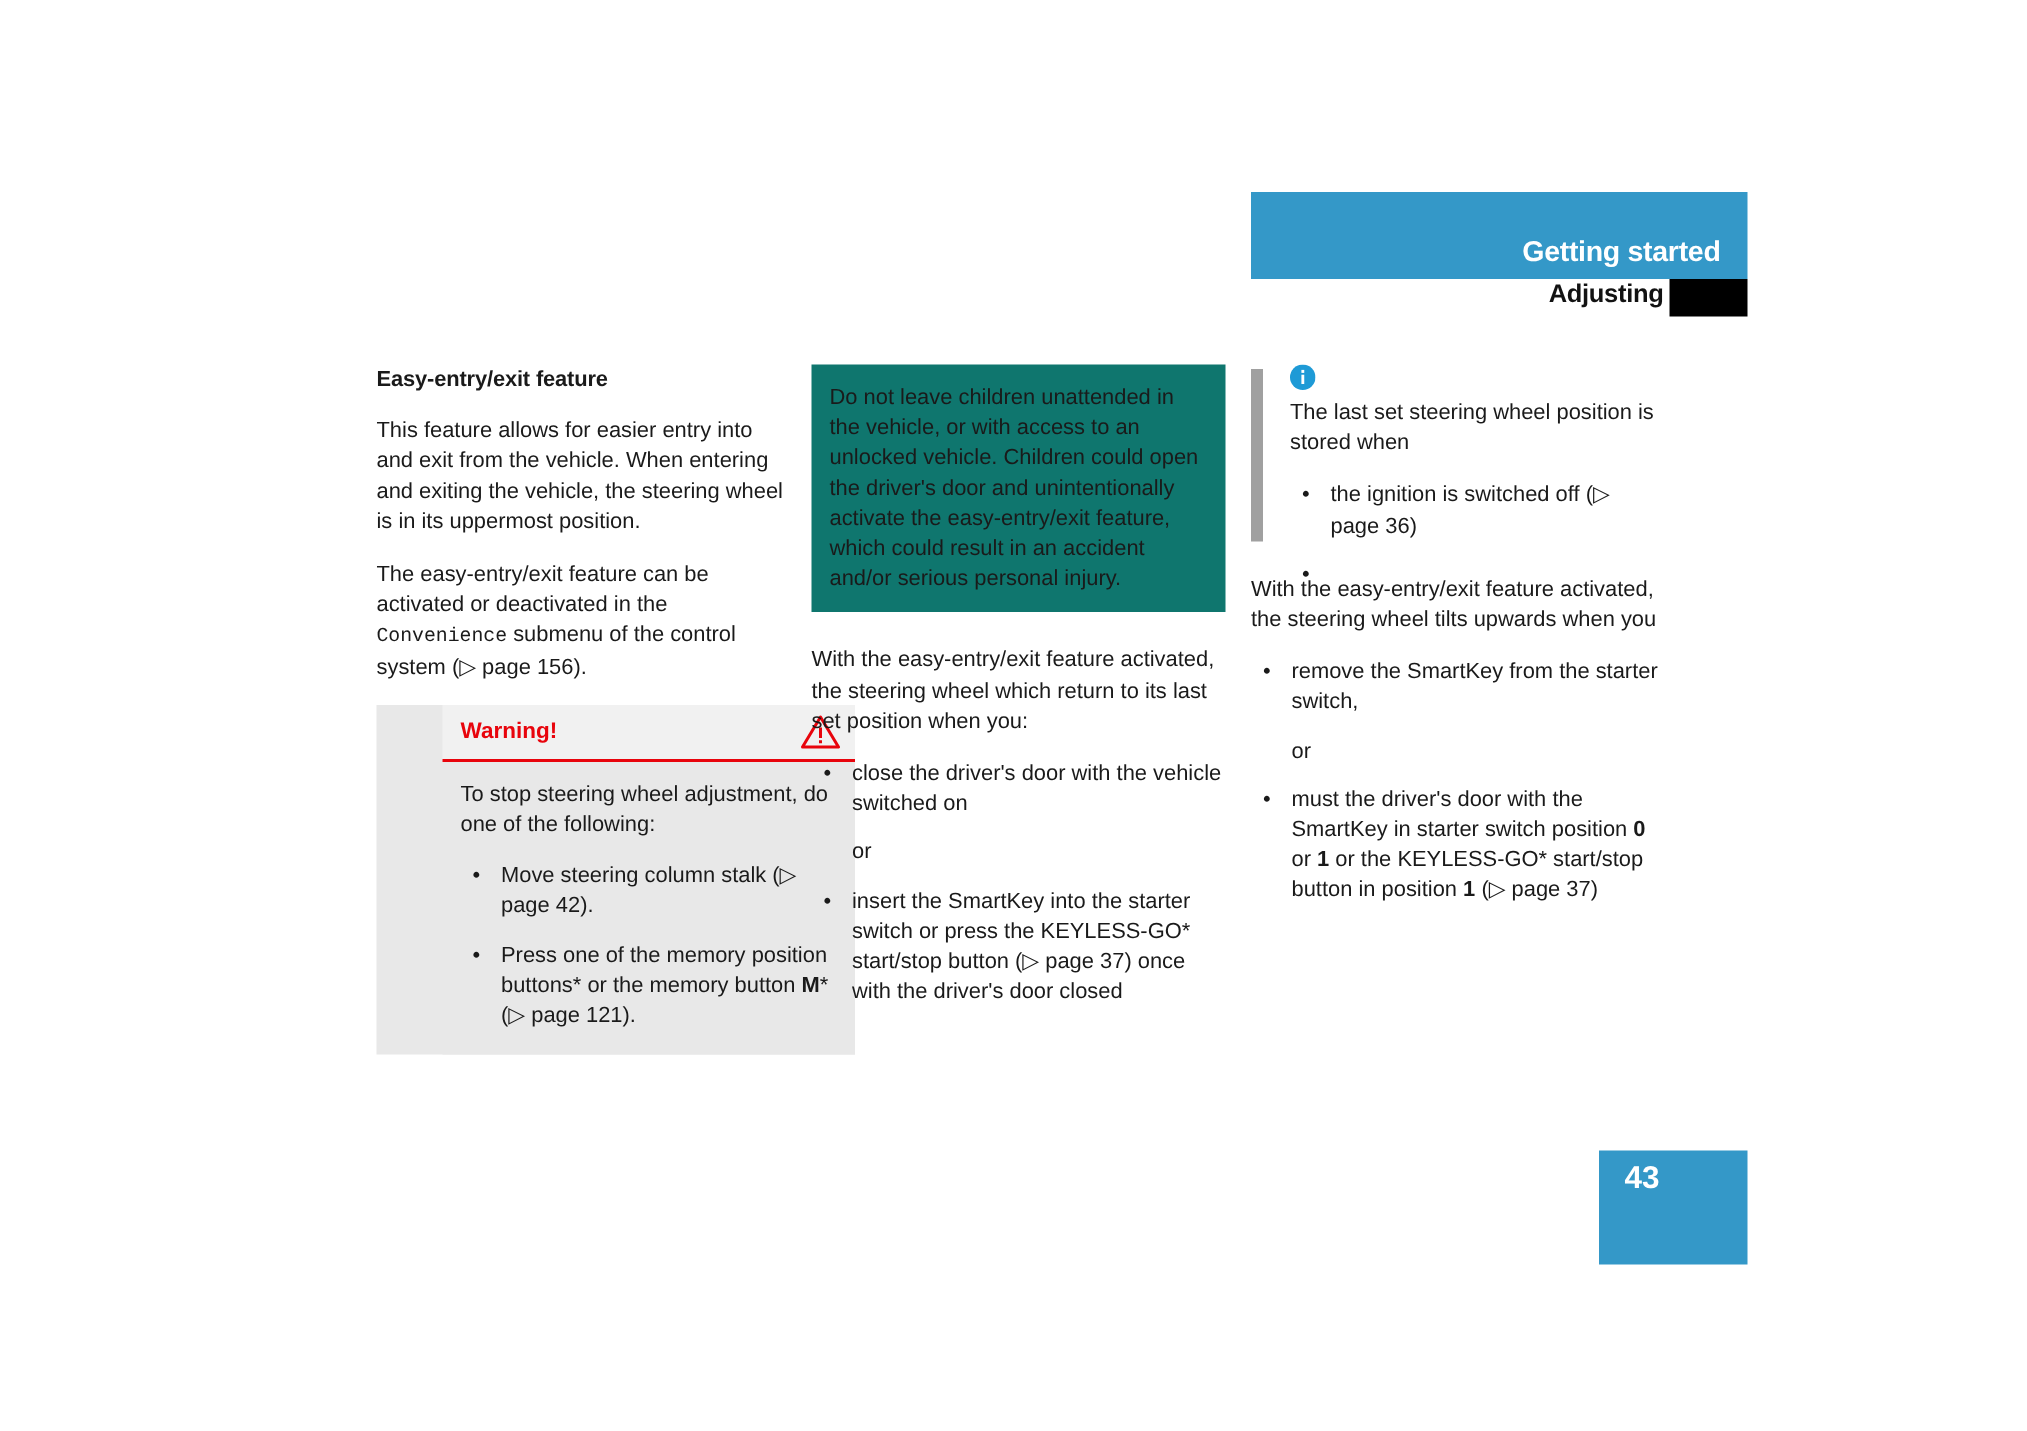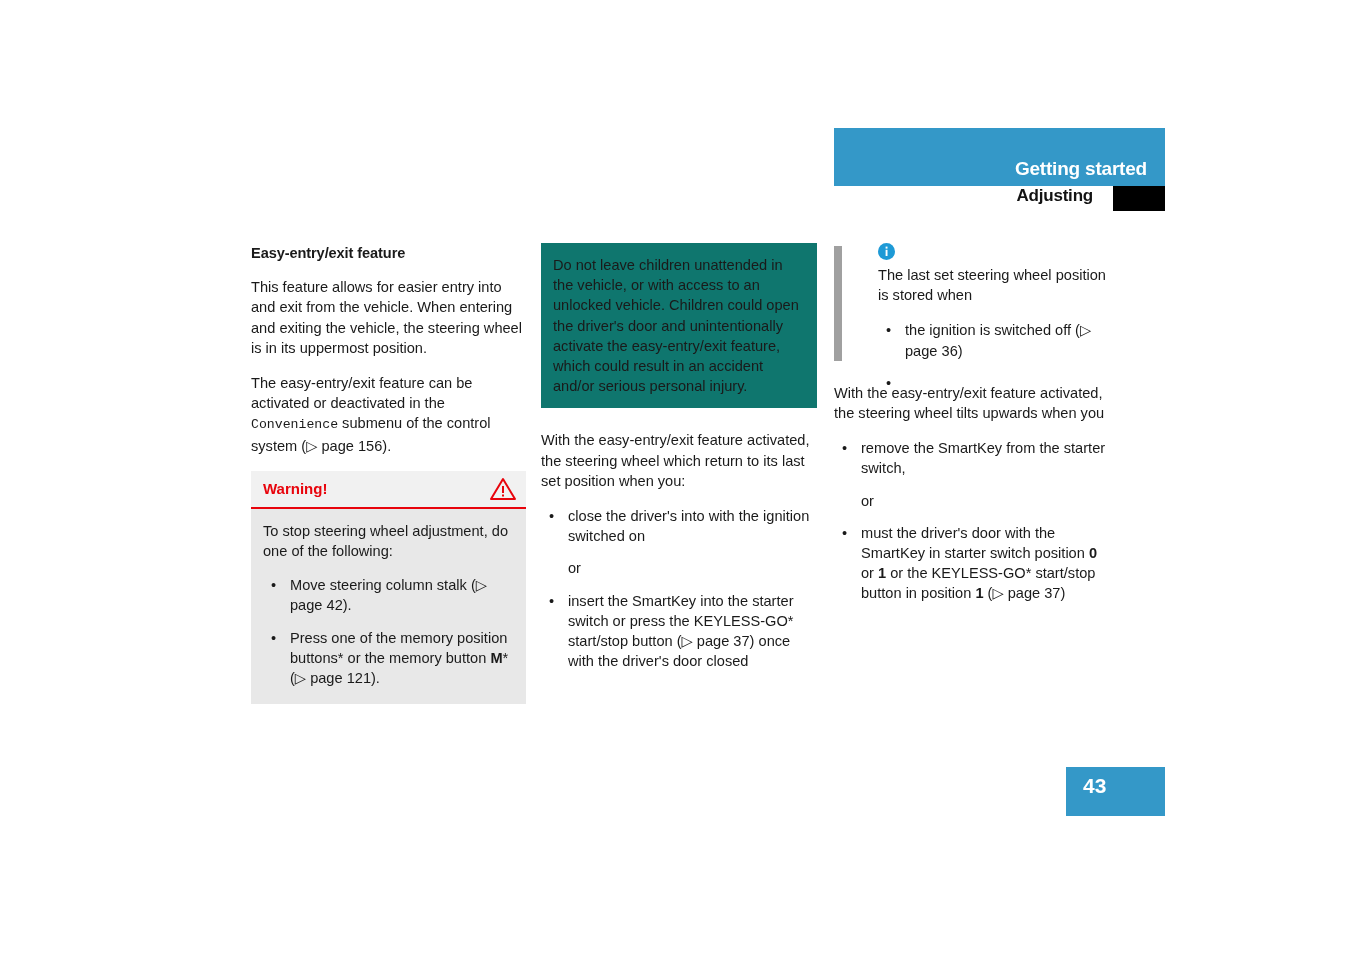--- a/index.html
+++ b/index.html
@@ -37,21 +37,21 @@
   }
   .hdr-sub {
     position: absolute;
     left: 834px;
     top: 186px;
     width: 331px;
     height: 26px;
   }
   .hdr-sub-title {
     position: absolute;
-    right: 72px;
+    right: 56px;
     top: 0px;
     font-size: 17px;
     font-weight: bold;
     color: #121212;
     letter-spacing: -0.2px;
   }
   .hdr-tab-black {
     position: absolute;
     right: 0px;
     top: 0px;
@@ -108,20 +108,21 @@
   li.nobullet {
     position: relative;
     padding-left: 27px;
     margin-bottom: 12px;
   }
 
   
   .warn-box {
     width: 275px;
     background: #e8e8e8;
+    padding-left: 44px;
   }
   .warn-head {
     position: relative;
     background: #f1f1f1;
     border-bottom: 2.5px solid #e8040c;
     height: 38px;
     padding: 0 14px;
     box-sizing: border-box;
   }
   .warn-title {
@@ -151,21 +152,21 @@
     padding: 12px 14px 12px 12px;
     width: 276px;
     box-sizing: border-box;
     margin-bottom: 22px;
   }
   .gray-box p { margin: 0; }
 
   
   .info-block {
     position: relative;
-    padding-left: 44px;
+    padding-left: 26px;
     margin-bottom: 22px;
   }
   .info-bar {
     position: absolute;
     left: 0;
     top: 3px;
     bottom: 0;
     width: 8px;
     background: #a0a0a0;
   }
@@ -175,21 +176,21 @@
     display: block;
     margin-bottom: 5px;
   }
 
   
   .page-num-box {
     position: absolute;
     left: 1066px;
     top: 767px;
     width: 99px;
-    height: 49px;
+    height: 76px;
     background: #3498c8;
   }
   .page-num {
     position: absolute;
     left: 17px;
     top: 7px;
     font-size: 21px;
     font-weight: bold;
     color: #ffffff;
   }
@@ -245,21 +246,21 @@
 
   <div class="gray-box">
     <p>Do not leave children unattended in the vehicle, or with access to an unlocked vehicle. Children could open the driver's door and unintentionally activate the easy-entry/exit feature, which could result in an accident and/or serious personal injury.</p>
   </div>
 
   <p class="para">With the easy-entry/exit feature activated, the steering wheel which return to its last set position when you:</p>
 
   <ul class="blist">
     <li>
       <span class="bdot">•</span>
-      <span>close the driver's into with the ignition switched on</span>
+      <span>close the driver's door with the vehicle switched on</span>
     </li>
     <li class="nobullet">
       <span>or</span>
     </li>
     <li>
       <span class="bdot">•</span>
       <span>insert the SmartKey into the starter switch or press the KEYLESS-GO* start/stop button (▷ page 37) once with the driver's door closed</span>
     </li>
   </ul>
 </div>

